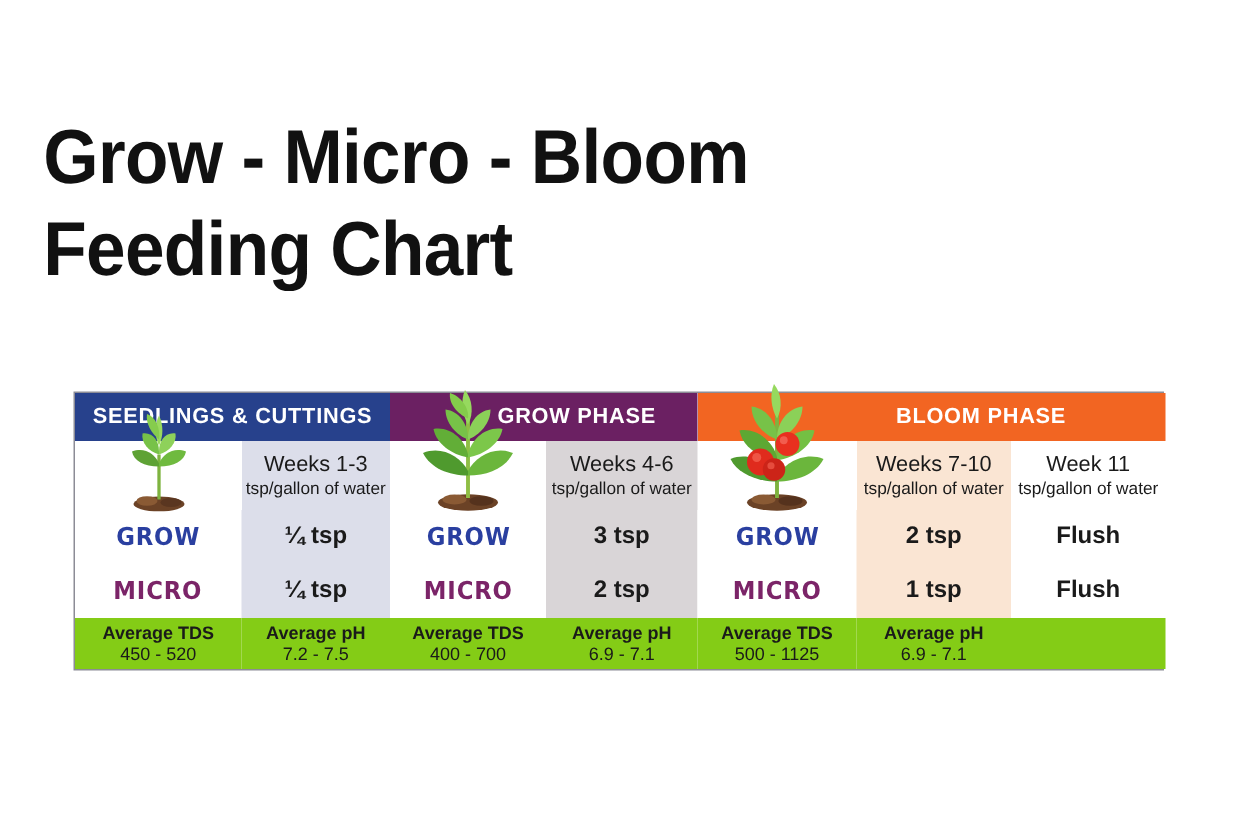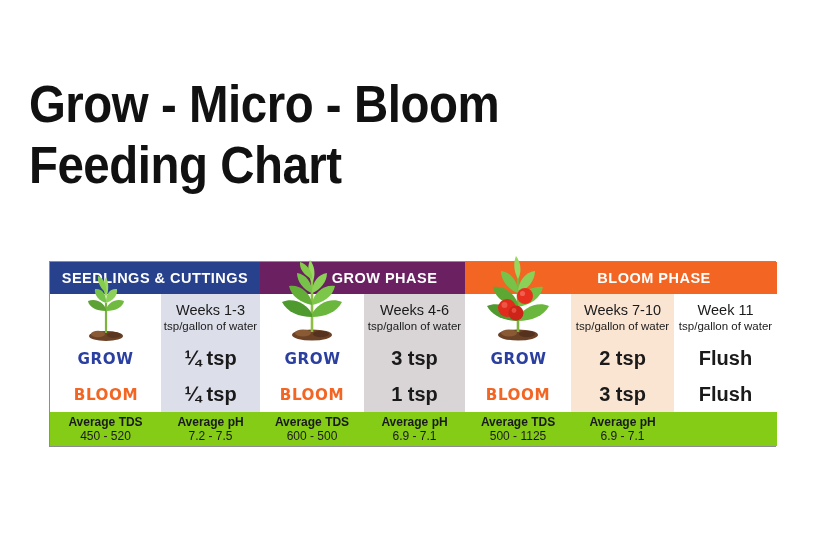--- a/index.html
+++ b/index.html
@@ -136,21 +136,21 @@
     letter-spacing: 0.6px;
     font-family: "DejaVu Sans", sans-serif;
     transform: scaleX(0.92);
     display: inline-block;
   }
   .nut-grow  { color: #2a3fa0; }
   .nut-micro { color: #7b2468; }
   .nut-bloom { color: #f26522; }
   .nut-value {
     font-weight: bold;
-    font-size: 20px;
+    font-size: 16px;
     color: #1a1a1a;
   }
 
   
   tr.avg-row { height: 34px; }
   .avgcell {
     border-top: 1px solid #8c8c96;
     border-left: 1px solid #8c8c96;
     height: 34px;
     background: #84cc16;
@@ -315,57 +315,57 @@
           <span class="nut-label nut-grow">GROW</span>
         </td>
         <td class="nutcell tint-bloom">
           <span class="nut-value">2 tsp</span>
         </td>
         <td class="nutcell tint-none">
           <span class="nut-value">Flush</span>
         </td>
       </tr>
 
-
       <tr class="nut-row">
         <td class="nutcell first tint-none">
-          <span class="nut-label nut-bloom">BLOOM</span>
+          <span class="nut-label nut-micro">MICRO</span>
         </td>
         <td class="nutcell tint-seed">
           <span class="nut-value">¼ tsp</span>
         </td>
         <td class="nutcell tint-none">
-          <span class="nut-label nut-bloom">BLOOM</span>
+          <span class="nut-label nut-micro">MICRO</span>
         </td>
         <td class="nutcell tint-grow">
+          <span class="nut-value">2 tsp</span>
+        </td>
+        <td class="nutcell tint-none">
+          <span class="nut-label nut-micro">MICRO</span>
+        </td>
+        <td class="nutcell tint-bloom">
           <span class="nut-value">1 tsp</span>
         </td>
         <td class="nutcell tint-none">
-          <span class="nut-label nut-bloom">BLOOM</span>
-        </td>
-        <td class="nutcell tint-bloom">
-          <span class="nut-value">3 tsp</span>
-        </td>
-        <td class="nutcell tint-none">
           <span class="nut-value">Flush</span>
         </td>
       </tr>
+
 
       <tr class="avg-row">
         <td class="avgcell first">
           <div class="avg-title">Average TDS</div>
           <div class="avg-value">450 - 520</div>
         </td>
         <td class="avgcell">
           <div class="avg-title">Average pH</div>
           <div class="avg-value">7.2 - 7.5</div>
         </td>
         <td class="avgcell">
           <div class="avg-title">Average TDS</div>
-          <div class="avg-value">600 - 500</div>
+          <div class="avg-value">400 - 700</div>
         </td>
         <td class="avgcell">
           <div class="avg-title">Average pH</div>
           <div class="avg-value">6.9 - 7.1</div>
         </td>
         <td class="avgcell">
           <div class="avg-title">Average TDS</div>
           <div class="avg-value">500 - 1125</div>
         </td>
         <td class="avgcell">

